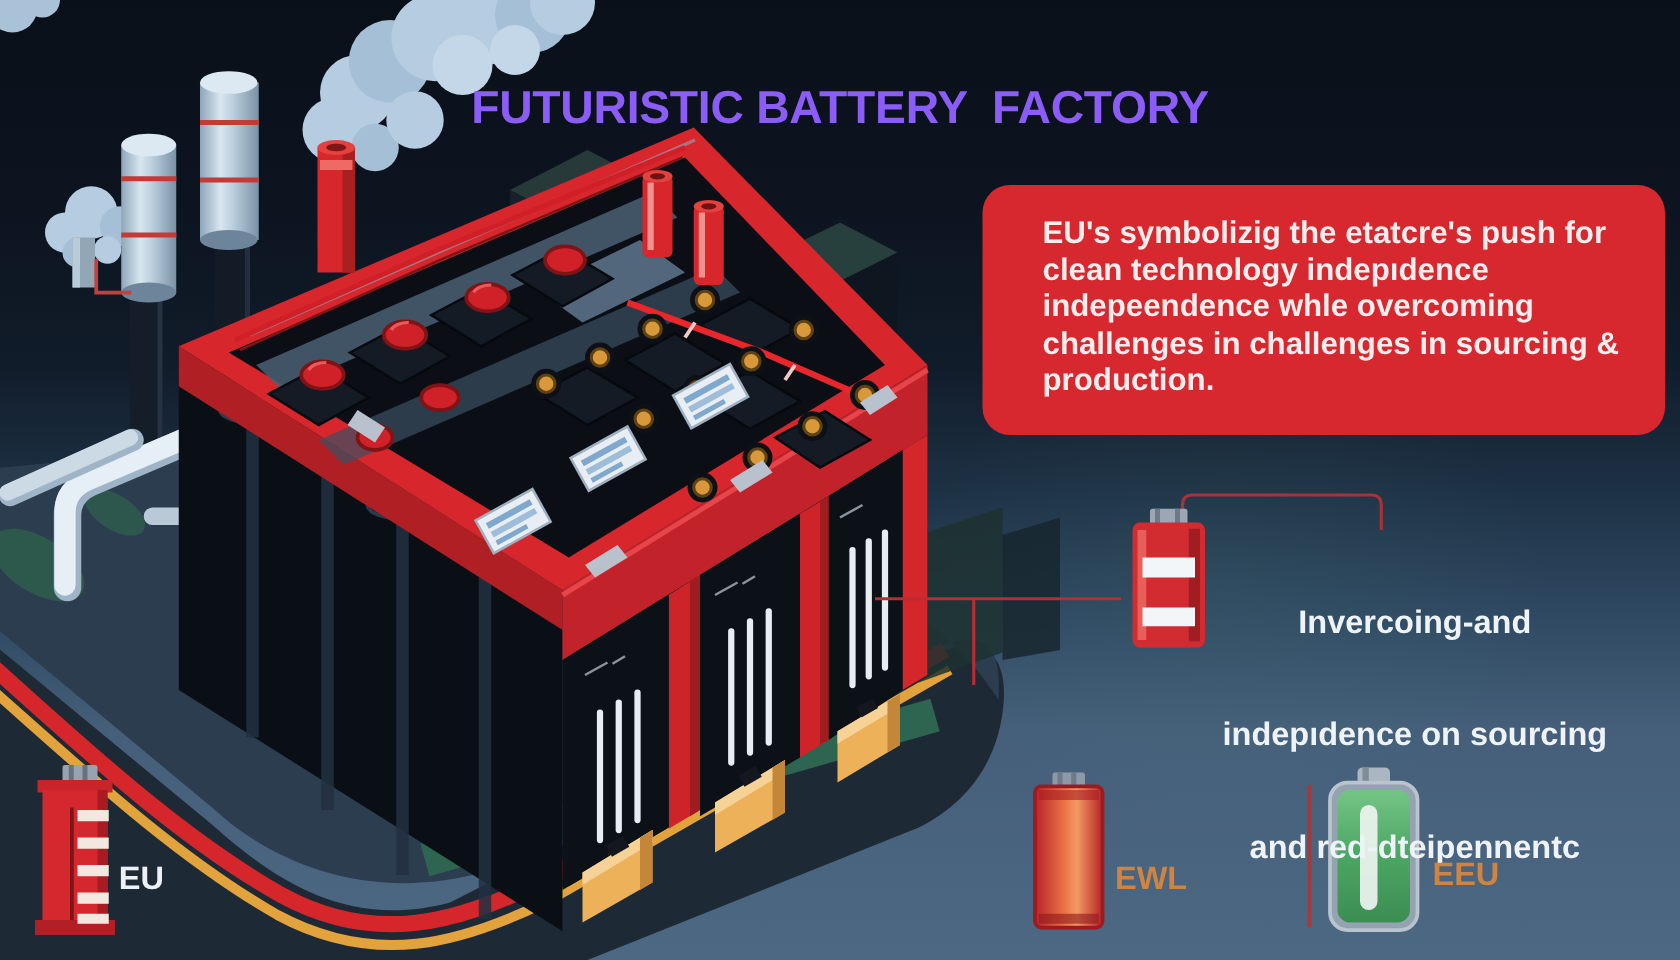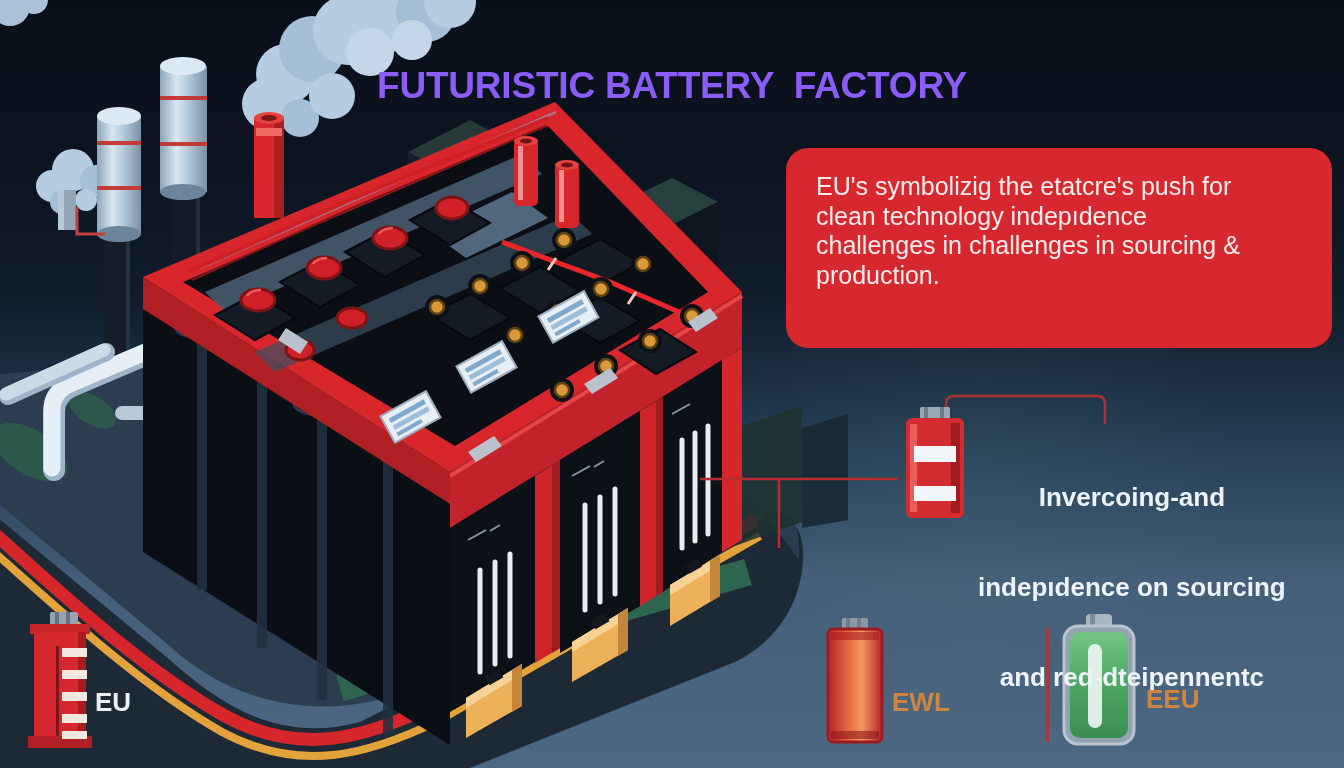--- a/index.html
+++ b/index.html
@@ -21,22 +21,22 @@
     background:radial-gradient(ellipse at center, rgba(80,130,125,.14), rgba(0,0,0,0) 65%);}
   #art{left:0;top:0;}
   #title{
     left:50%;top:40px;transform:translateX(-50%);
     color:#8b5cf6;font-size:37px;font-weight:700;letter-spacing:-0.2px;
     white-space:pre;
   }
   #callout-box{
     left:786px;top:148px;width:546px;height:200px;border-radius:22px;
     background:var(--accent_red,#d7282f);
-    color:#f7eded;font-weight:400;font-size:25px;line-height:29.5px;
-    padding:24px 20px 0 30px;box-sizing:border-box;
+    color:#f7eded;font-weight:700;font-size:25px;line-height:29.5px;
+    padding:24px 20px 0 48px;box-sizing:border-box;
   }
   #sourcing-note{
     left:978px;top:422px;color:#eef3f7;font-weight:700;
     font-size:26px;line-height:30px;white-space:pre;text-align:center;
   }
   .legend-text{color:#edf1f5;font-weight:700;font-size:26px;line-height:30px;white-space:pre;}
   #legend1-text{left:95px;top:627px;}
   #legend2-text{left:892px;top:627px;}
   #legend3-text{left:1146px;top:624px;}
   .heading-orange{color:var(--heading_orange,#cf8440);text-align:right;}
@@ -402,20 +402,21 @@
     <rect x="1088" y="644" width="14" height="84" rx="7" fill="#eef4f0" opacity="0.92"></rect>
     <rect x="1064" y="626" width="70" height="118" rx="14" fill="none" stroke="#b9c4ce" stroke-width="3"></rect>
   </g>
 </svg>
 
 <h1 class="abs" id="title">FUTURISTIC BATTERY  FACTORY</h1>
 
 <div class="abs" id="callout-box">
   <div>EU's symbolizig the etatcre's push for</div>
   <div>clean technology indepıdence</div>
+  <div>indepeendence whle overcoming</div>
   <div>challenges in challenges in sourcing  &amp;</div>
   <div>production.</div>
 </div>
 
 <div class="abs" id="sourcing-note">
   <div>Invercoing-and</div>
   <div>indepıdence on sourcing</div>
   <div>and red-dteipennentc</div>
 </div>
 

